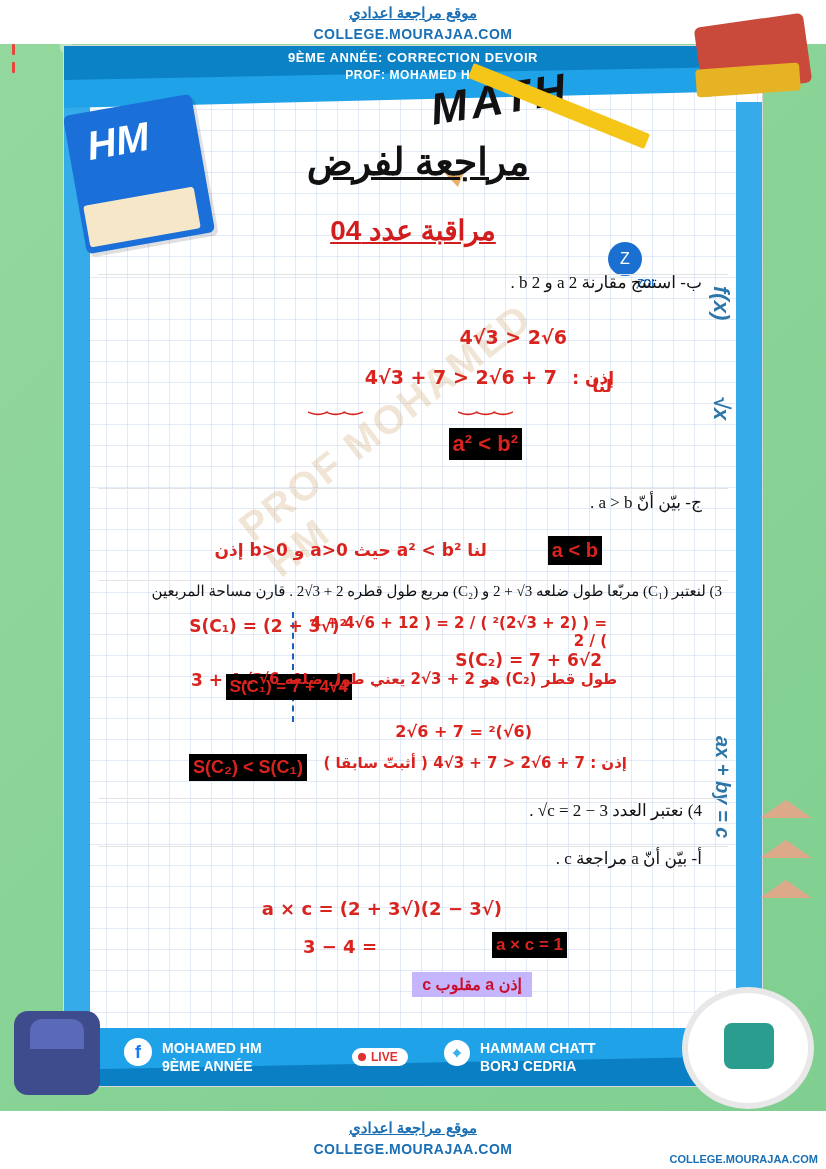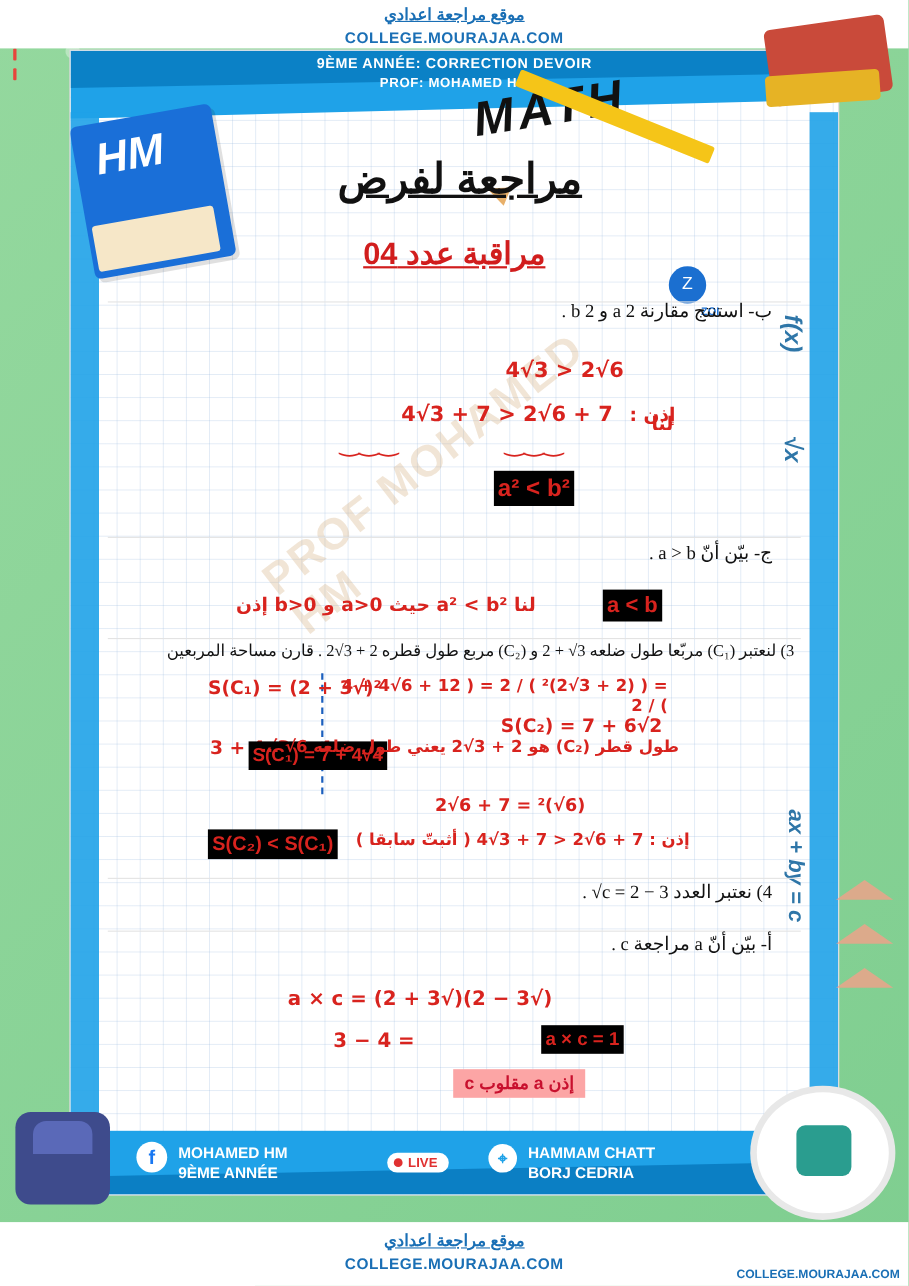--- a/index.html
+++ b/index.html
@@ -72,21 +72,21 @@
     writing-mode:vertical-rl;font-size:22px;opacity:.85;}
   .math-word{position:absolute;font-weight:bold;color:#111;font-style:italic;}
 
   
   .q{position:absolute;direction:rtl;text-align:right;font-size:17px;color:#111;
     font-family:"Liberation Serif", serif;}
   .hand{position:absolute;color:#d8231e;font-weight:bold;
     font-family:"DejaVu Sans", sans-serif;font-size:17px;direction:rtl;}
   .hl{position:absolute;background:#000000;color:#d8231e;font-weight:bold;
     font-size:17px;padding:3px 4px;direction:rtl;}
-  .hl-green{position:absolute;background:#fca5a5;color:#c8102e;font-weight:bold;
+  .hl-green{position:absolute;background:#c4b5fd;color:#c8102e;font-weight:bold;
     font-size:16px;padding:3px 10px;direction:rtl;}
   .sep{position:absolute;height:1px;background:#e3e3e3;}
   .vline{position:absolute;width:0;border-left:2px dashed #1b5fbe;}
   .brace{position:absolute;color:#d8231e;font-size:22px;}
 
   
   .wm{position:absolute;left:150px;top:330px;width:420px;transform:rotate(-38deg);
     color:rgba(210,170,120,.30);font-size:40px;font-weight:bold;letter-spacing:2px;
     pointer-events:none;}
 

